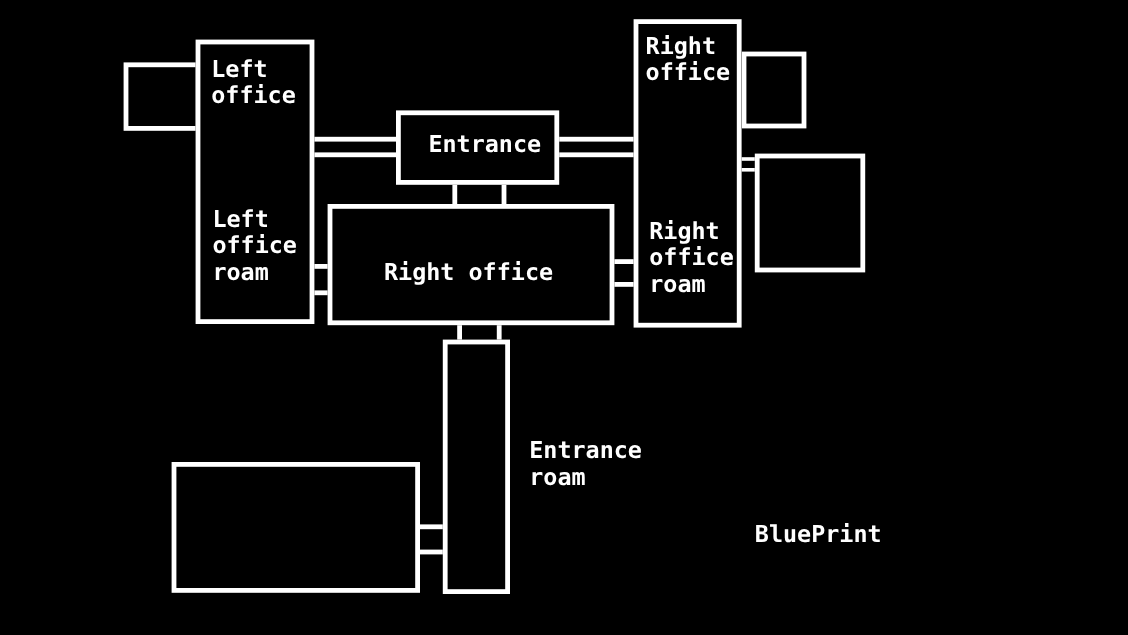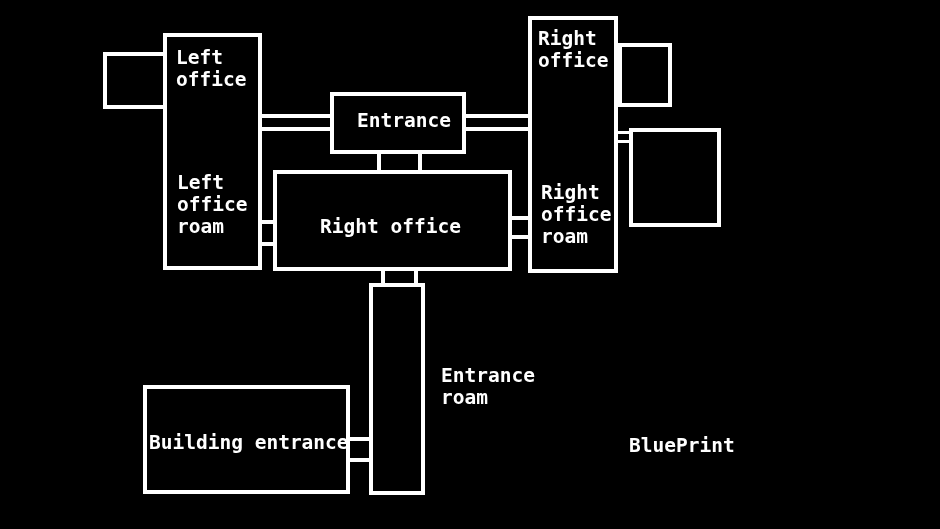--- a/index.html
+++ b/index.html
@@ -80,16 +80,15 @@
 roam</div>
   <div class="label" style="left:357px; top:110px;">Entrance</div>
   <div class="label" style="left:538px; top:28px;">Right
 office</div>
   <div class="label" style="left:541px; top:182px;">Right
 office
 roam</div>
   <div class="label" style="left:320px; top:216px;">Right office</div>
   <div class="label" style="left:441px; top:365px;">Entrance
 roam</div>
-  <div class="label" style="left:149px; top:432px;">Building entrance</div>
   <div class="label" style="left:629px; top:435px;">BluePrint</div>
 
 </div>
 
 </body></html>

